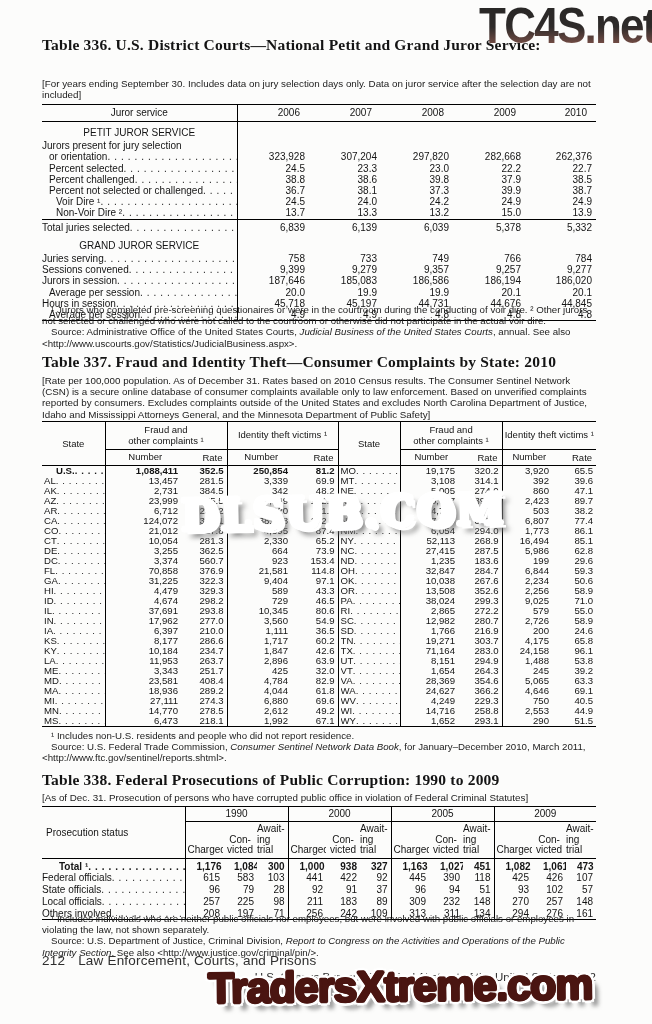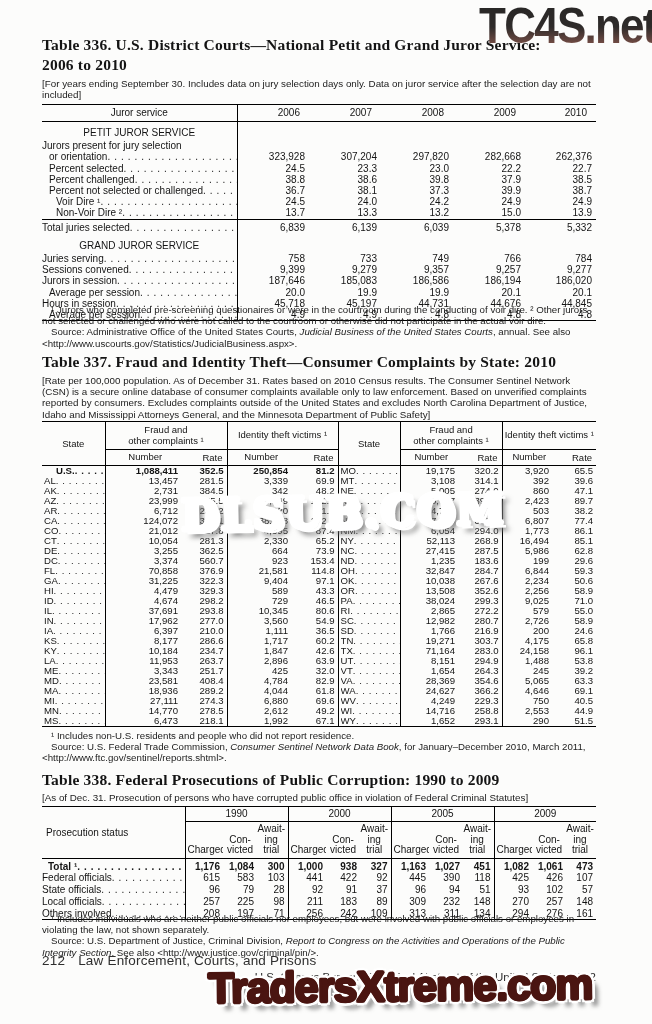--- a/index.html
+++ b/index.html
@@ -14,21 +14,21 @@
   .ttl { font-family:"Liberation Serif", serif; font-weight:bold;
          font-size:15.5px; line-height:20px; margin:0; letter-spacing:.2px; }
   .ttl .tline { display:block; }
   .note { font-size:9.8px; line-height:11.2px; margin:0; color:#1b1b1b; }
   .fn  { font-size:9.7px; line-height:11.2px; margin:0; text-indent:9px; color:#1b1b1b; }
   .it  { font-style:italic; }
 
   
   table { border-collapse:collapse; table-layout:fixed; }
   td { padding:0; overflow:hidden; }
-  .b  { font-weight:bold; }
+  .b  { font-weight:bold;padding-left:11px; }
   .num { text-align:right; white-space:nowrap; }
   .leader { display:flex; align-items:baseline; overflow:hidden; }
   .ltxt { white-space:nowrap; }
   .dots { flex:1 1 auto; overflow:hidden; white-space:nowrap; color:#1b1b1b; }
   .dots::after { content:". . . . . . . . . . . . . . . . . . . . . . . . . . . . . . . . . . . . . . . . . . . . . . . . . . . ."; letter-spacing:.6px; }
 
   
   #t336 { width:554px; border-bottom:1px solid #000; }
   #t336 td { font-size:10px; }
   #t336 thead td { border-top:1px solid #000; border-bottom:1px solid #000; padding:2px 0 3px; }
@@ -63,21 +63,21 @@
   #t338 { width:554px; border-top:1px solid #000; border-bottom:1px solid #000; }
   #t338 td { font-size:10px; }
   #t338 .pslbl { vertical-align:middle; text-align:left; padding-left:4px;
                  border-bottom:1px solid #000; }
   #t338 .yrh { text-align:center; border-bottom:1px solid #000; border-left:1px solid #000;
                padding:1px 0 2px; }
   #t338 .sh { vertical-align:bottom; white-space:pre-line; line-height:10.5px;
               border-bottom:1px solid #000; padding:2px 0 2px; }
   #t338 .shc { text-align:left; padding-left:2px; border-left:1px solid #000; }
   #t338 .shv { text-align:center; }
-  #t338 .sha { text-align:center; padding-right:2px; }
+  #t338 .sha { text-align:left; padding-right:2px; }
   #t338 tbody td { line-height:11.8px; vertical-align:bottom; }
   #t338 tbody .num { padding-right:3px; }
   #t338 tbody .gs { border-left:1px solid #000; }
   #t338 tbody tr:first-child td { padding-top:2px;margin-left:31px; }
 
   
   .footer { color:#2e2e2e; }
   .pline { font-size:13.5px; letter-spacing:.2px; }
   .pline .pgnum { margin-right:13px; }
   .census { text-align:right; font-size:11.5px; margin-top:3px; color:#2e2e2e; }
@@ -116,21 +116,20 @@
     .wm-grad { -webkit-background-clip:text; background-clip:text; color:transparent; }
   }
 </style>
 </head>
 <body>
 
 <div class="page">
 
   <h2 class="block ttl" style="top:35px">
     <span class="tline">Table 336. U.S. District Courts—National Petit and Grand Juror Service:</span>
-    <span class="tline">2006 to 2010</span>
   </h2>
   <p class="block note" style="top:78px">[For years ending September 30. Includes data on jury selection days only. Data on juror service after the selection day are not included]</p>
 
   <table class="block" id="t336" style="top:104px">
     <colgroup>
       <col style="width:195px">
         <col style="width:72px">
         <col style="width:72px">
       <col style="width:72px">
         <col style="width:72px">

